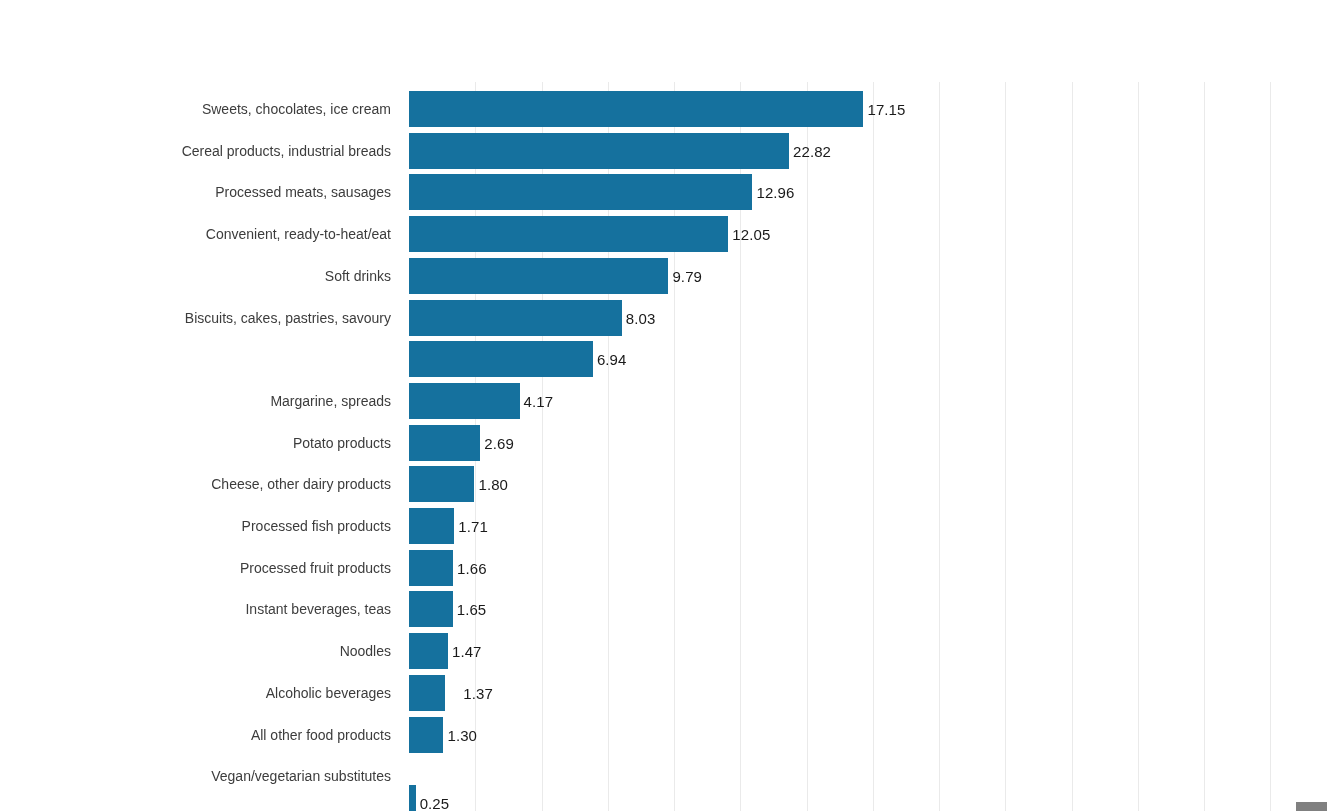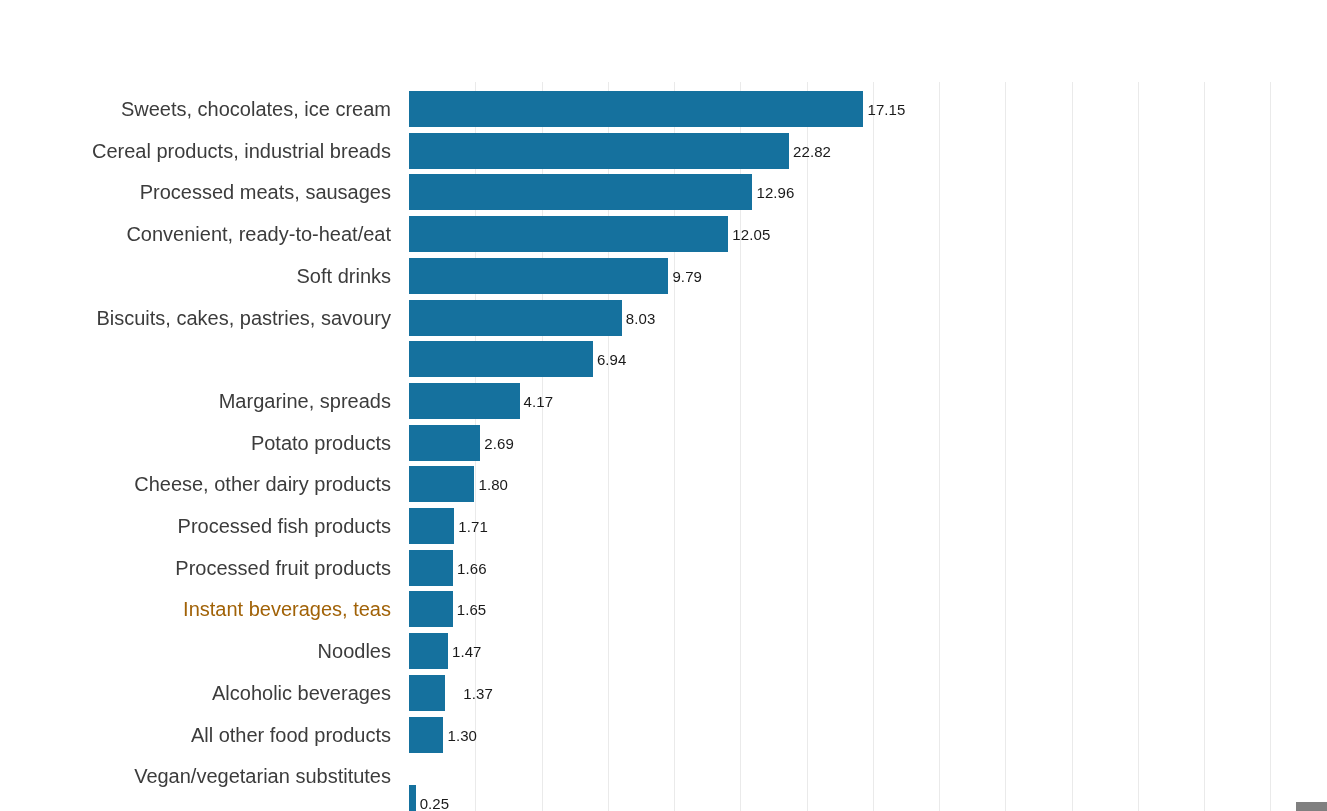--- a/index.html
+++ b/index.html
@@ -84,21 +84,21 @@
     height: 729px;
   }
 
   .cat-label {
     position: absolute;
     right: 0;
     width: 400px;
     height: 36px;
     line-height: 36px;
     text-align: right;
-    font-size: 20px;
+    font-size: 14px;
     color: #3c3c3c;
     white-space: nowrap;
     padding-right: 9px;
     box-sizing: border-box;
   }
 
   
   #h-scrollbar {
     position: absolute;
     left: 0;
@@ -126,21 +126,21 @@
       <div class="cat-label" style="top: 92.4px; color: rgb(60, 60, 60);">Processed meats, sausages</div>
       <div class="cat-label" style="top: 50.7px; color: rgb(60, 60, 60);">Cereal products, industrial breads</div>
       <div class="cat-label" style="top: 134.1px; color: rgb(60, 60, 60);">Convenient, ready-to-heat/eat</div>
       <div class="cat-label" style="top: 175.8px; color: rgb(60, 60, 60);">Soft drinks</div>
       <div class="cat-label" style="top: 217.5px; color: rgb(60, 60, 60);">Biscuits, cakes, pastries, savoury</div>
       <div class="cat-label" style="top: 300.9px; color: rgb(60, 60, 60);">Margarine, spreads</div>
       <div class="cat-label" style="top: 342.6px; color: rgb(60, 60, 60);">Potato products</div>
       <div class="cat-label" style="top: 384.3px; color: rgb(60, 60, 60);">Cheese, other dairy products</div>
       <div class="cat-label" style="top: 426px; color: rgb(60, 60, 60);">Processed fish products</div>
       <div class="cat-label" style="top: 467.7px; color: rgb(60, 60, 60);">Processed fruit products</div>
-      <div class="cat-label" style="top: 509.4px; color: #a16207; padding-left: 12px;">Instant beverages, teas</div>
+      <div class="cat-label" style="top: 509.4px; color: #404040; padding-left: 12px;">Instant beverages, teas</div>
       <div class="cat-label" style="top: 551.1px; color: rgb(60, 60, 60);">Noodles</div>
       <div class="cat-label" style="top: 592.8px; color: rgb(60, 60, 60);">Alcoholic beverages</div>
       <div class="cat-label" style="top: 634.5px; color: rgb(60, 60, 60);">All other food products</div>
       <div class="cat-label" style="top: 676.2px; color: rgb(60, 60, 60);">Vegan/vegetarian substitutes</div>
     </div>
 
   <div id="plot-area">
     <div id="grid-layer">
         <div class="gridline" style="left: 66.25px; background: rgb(234, 234, 234);"></div>
         <div class="gridline" style="left: 132.5px; background: rgb(234, 234, 234);"></div>

